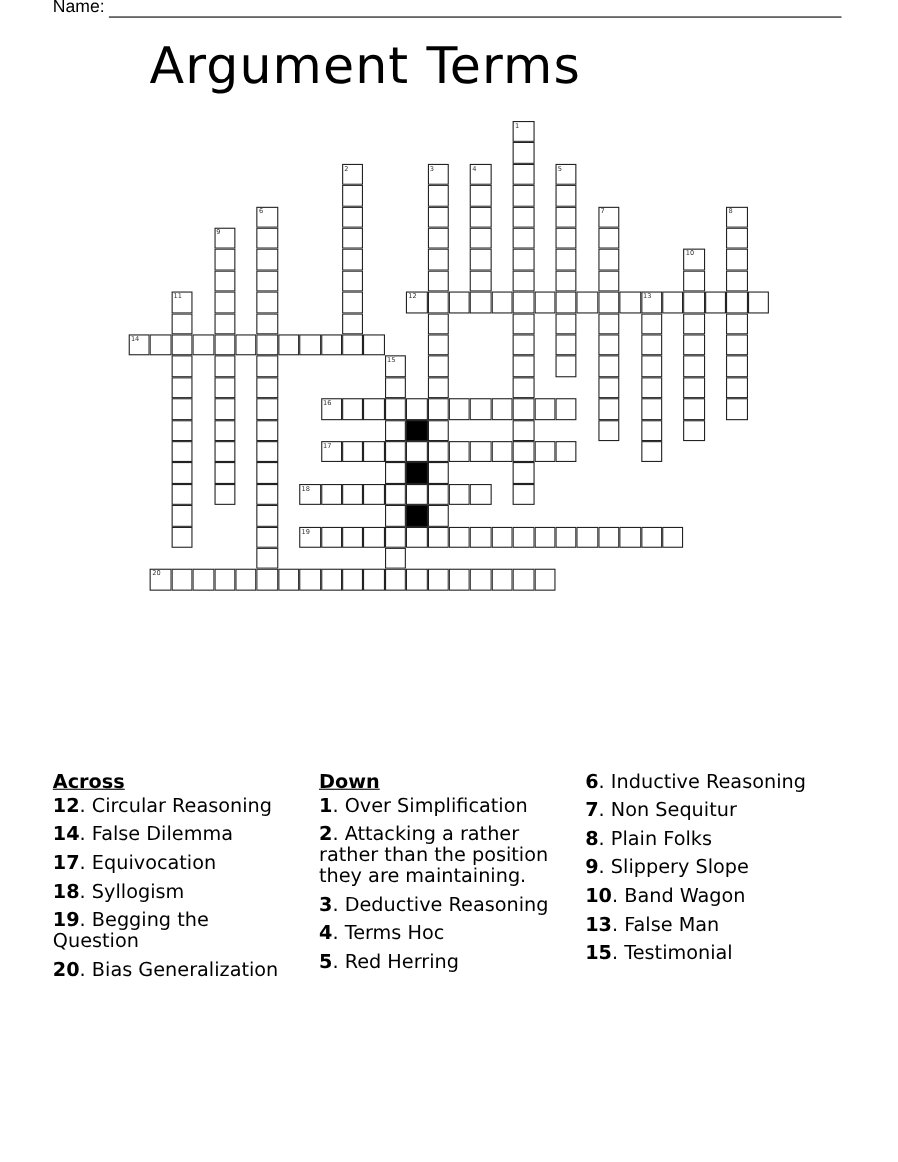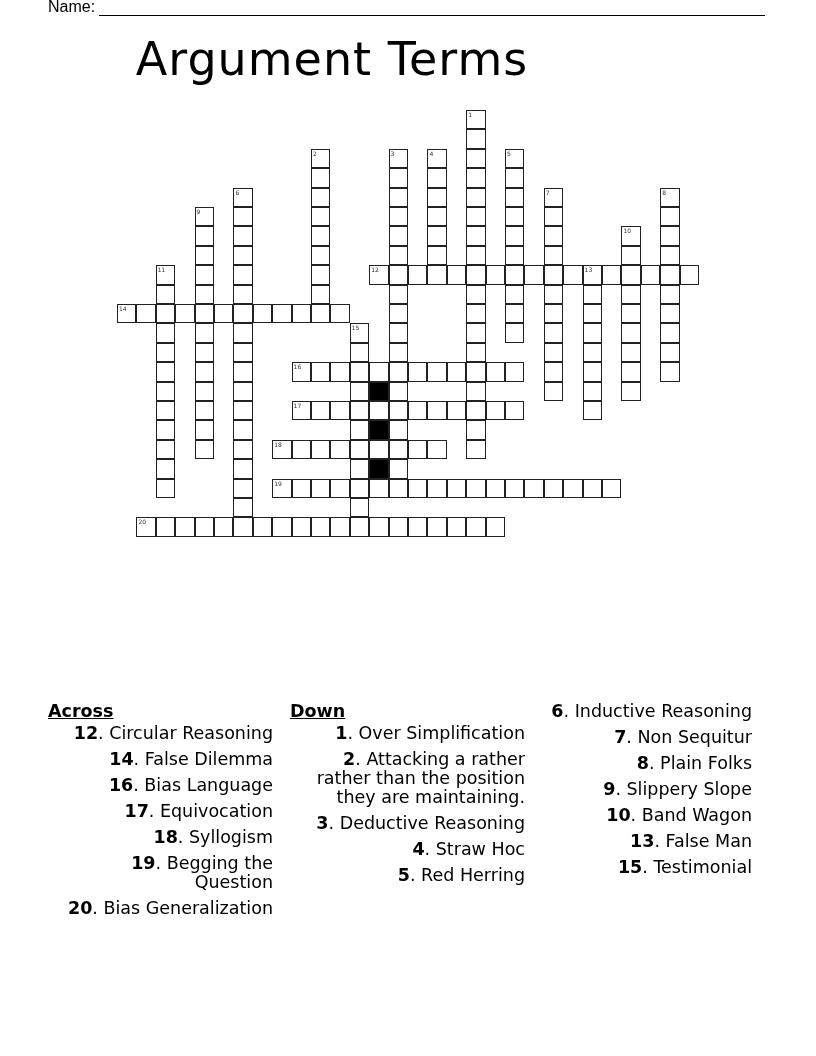--- a/index.html
+++ b/index.html
@@ -6,21 +6,21 @@
     body { width: 816px; height: 1056px; position: relative; overflow: hidden; font-family: "DejaVu Sans", sans-serif; color: #000; }
     .name-line { position: absolute; left: 48px; top: -2px; font-family: "Liberation Sans", sans-serif; font-size: 16px; display: flex; align-items: flex-end; }
     .name-line .underline { display: inline-block; width: 666px; border-bottom: 1px solid #000; height: 14px; margin-left: 4px; }
     .title { position: absolute; left: 0; width: 664px; top: 32px; text-align: center; font-family: "DejaVu Sans", sans-serif; font-size: 46px; letter-spacing: 1px; }
     .grid { position: absolute; left: 117px; top: 110px; }
     .cell { position: absolute; width: 19.4px; height: 19.4px; box-sizing: border-box; border: 1px solid #222; background: #fff; }
     .cell.black { background: #000; }
     .cell .num { position: absolute; left: 1px; top: 0px; font-size: 6px; line-height: 7px; font-family: "DejaVu Sans", sans-serif; color: #333; }
     .clues { position: absolute; top: 702px; font-family: "DejaVu Sans", sans-serif; font-size: 17.5px; line-height: 19px; }
     .clues .heading { font-weight: bold; text-decoration: underline; margin-bottom: 3px; }
-    .clues .clue { margin-bottom: 7px; text-align: right; }
+    .clues .clue { margin-bottom: 7px; }
     .clues .clue b { font-weight: bold; }
     .col1 { left: 48px; width: 225px; }
     .col2 { left: 290px; width: 235px; }
     .col3 { left: 532px; width: 220px; }
   </style>
 </head>
 <body>
 
 <div class="name-line">
   <span>Name:</span>
@@ -302,35 +302,34 @@
     <div class="cell black" style="left: 252.2px; top: 271.6px;"></div>
     <div class="cell black" style="left: 252.2px; top: 310.4px;"></div>
     <div class="cell black" style="left: 252.2px; top: 349.2px;"></div>
   </div>
 
 <div class="clues col1">
   <div class="heading">Across</div>
   <div id="across-list">
       <div class="clue"><b>12</b><span>. Circular Reasoning</span></div>
       <div class="clue"><b>14</b><span>. False Dilemma</span></div>
-      <div class="clue"><b>16</b><span>. Bias Language</span></div>
       <div class="clue"><b>17</b><span>. Equivocation</span></div>
       <div class="clue"><b>18</b><span>. Syllogism</span></div>
       <div class="clue"><b>19</b><span>. Begging the Question</span></div>
       <div class="clue"><b>20</b><span>. Bias Generalization</span></div>
     </div>
 </div>
 
 <div class="clues col2">
   <div class="heading">Down</div>
   <div id="down-list-2">
       <div class="clue"><b>1</b><span>. Over Simplification</span></div>
       <div class="clue"><b>2</b><span>. Attacking a rather rather than the position they are maintaining.</span></div>
       <div class="clue"><b>3</b><span>. Deductive Reasoning</span></div>
-      <div class="clue"><b>4</b><span>. Straw Hoc</span></div>
+      <div class="clue"><b>4</b><span>. Terms Hoc</span></div>
       <div class="clue"><b>5</b><span>. Red Herring</span></div>
     </div>
 </div>
 
 <div class="clues col3" style="top:702px;">
   <div id="down-list-3">
       <div class="clue"><b>6</b><span>. Inductive Reasoning</span></div>
       <div class="clue"><b>7</b><span>. Non Sequitur</span></div>
       <div class="clue"><b>8</b><span>. Plain Folks</span></div>
       <div class="clue"><b>9</b><span>. Slippery Slope</span></div>

